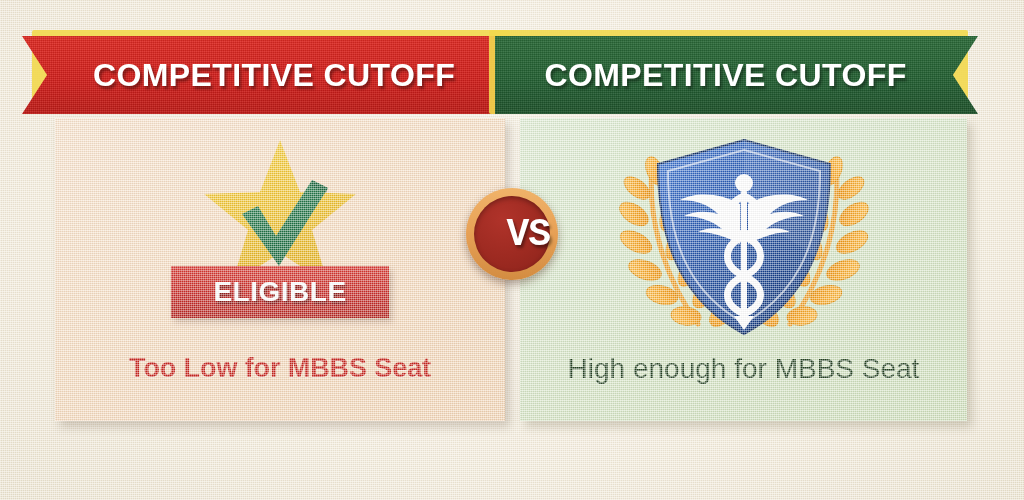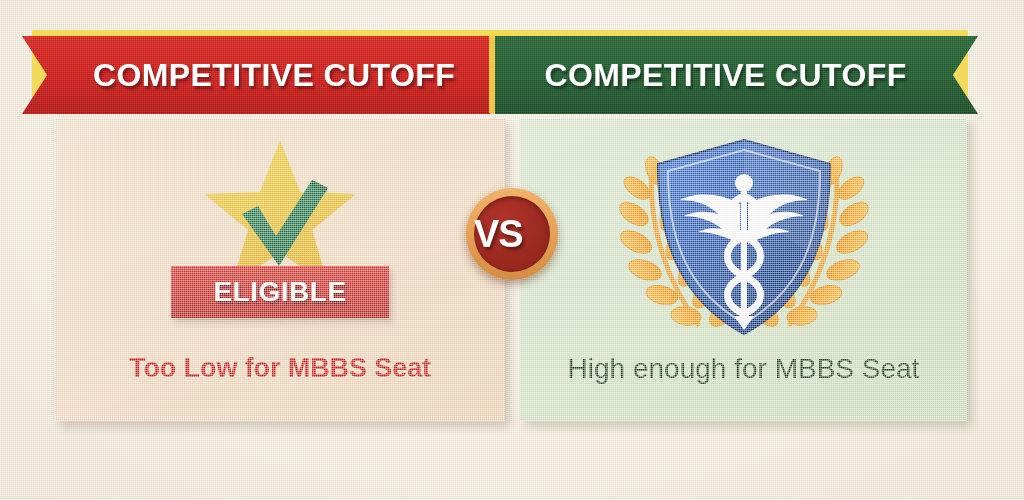--- a/index.html
+++ b/index.html
@@ -119,22 +119,23 @@
     position:absolute;left:466px;top:188px;width:92px;height:92px;
     border-radius:50%;
     background:linear-gradient(180deg,#f0b36a 0%,#e8a257 45%,#d38c41 100%);
     box-shadow:0 4px 8px rgba(70,40,25,.40);
     display:flex;align-items:center;justify-content:center;
     z-index:40;
   }
   #vs-inner{
     width:76px;height:76px;border-radius:50%;
     background:radial-gradient(circle at 38% 30%, #b0332a 0%, #9d2a21 55%, #8b231b 100%);
-    display:flex;align-items:center;justify-content:flex-start;
+    display:flex;align-items:center;justify-content:flex-end;
     box-shadow:inset 0 2px 5px rgba(0,0,0,.30);
+    font-family:Liberation Mono, monospace;
   }
   #vs-label{
     color:#fff;font-size:38px;font-weight:bold;letter-spacing:-1px;
     text-shadow:2px 3px 3px rgba(0,0,0,.40);
   }
 </style>
 </head>
 <body>
 
 <div id="stage">

